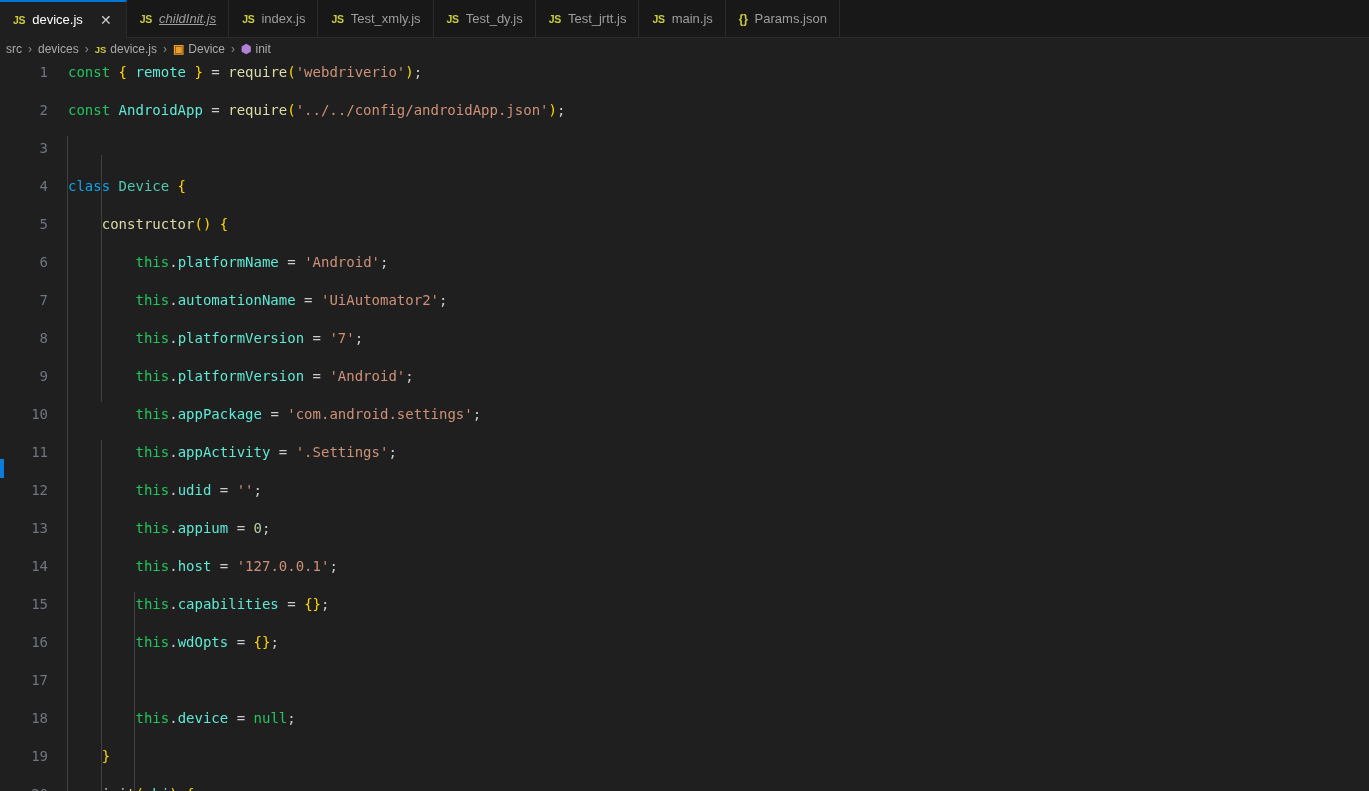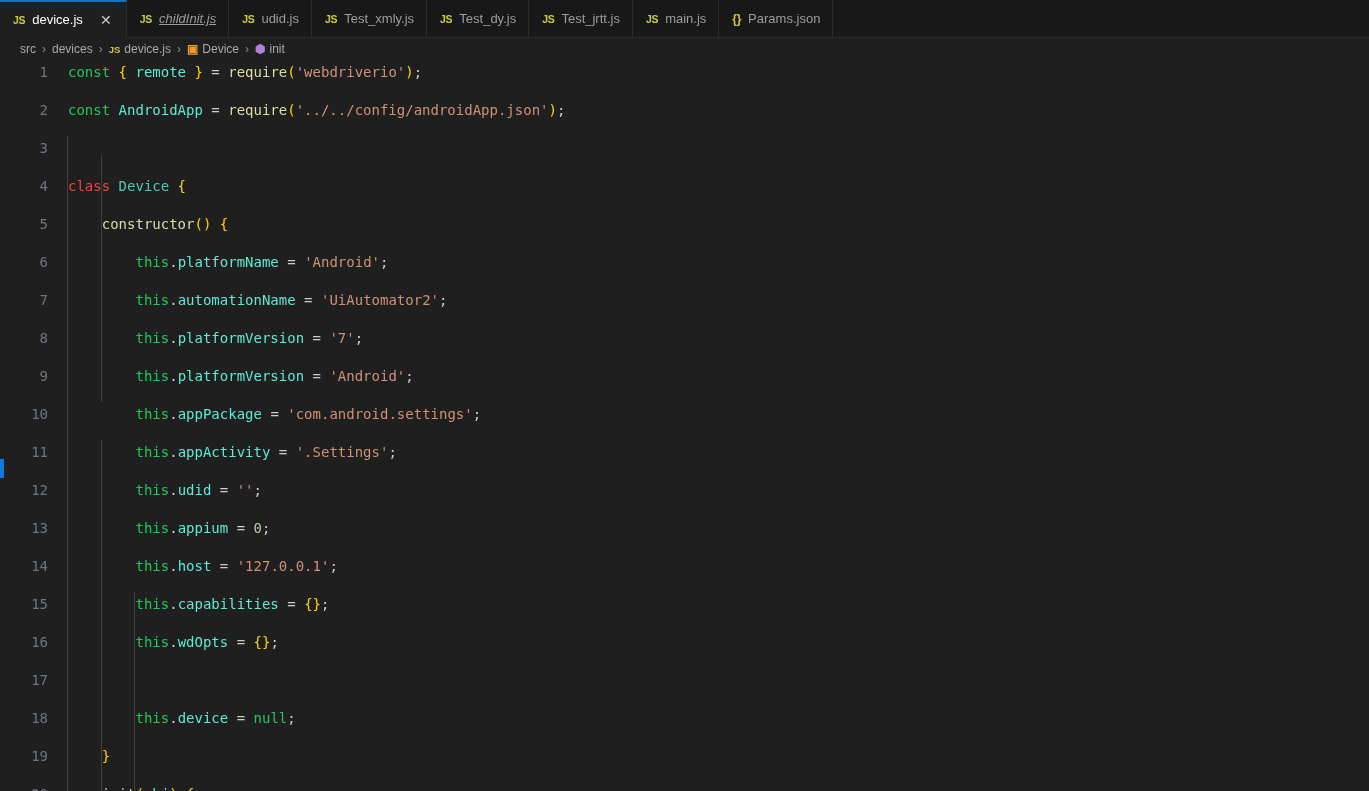--- a/index.html
+++ b/index.html
@@ -75,21 +75,21 @@
     flex: 1 1 auto;
     background: #181818;
     border-bottom: 0;
   }
 
   
   .breadcrumb {
     height: 22px;
     display: flex;
     align-items: center;
-    padding-left: 18px;
+    padding-left: 4px;
     background: #1f1f1f;
     font-size: 12px;
     color: #a9a9a9;
     gap: 0px;
     user-select: none;
   }
   .crumb {
     display: flex;
     align-items: center;
     gap: 4px;
@@ -152,21 +152,21 @@
 
   
   .indent-guide {
     position: absolute;
     width: 1px;
     background: #404040;
   }
 
   
   .t-kw      { color: #22c55e; }   
-  .t-kw2     { color: #ef4444; }   
+  .t-kw2     { color: #0ea5e9; }   
   .t-fn      { color: #dcdcaa; }   
   .t-str     { color: #ce9178; margin-top: 22px; }   
   .t-num     { color: #b5cea8; }   
   .t-var     { color: #5eead4; }   
   .t-type    { color: #4ec9b0; }   
   .t-plain   { color: #cccccc; }   
   .t-p1      { color: #ffd700; }   
   .t-info    {
     text-decoration-style: dotted;
     text-decoration-color: #8a8a8a;
@@ -181,21 +181,21 @@
       <span class="tab-icon">JS</span>
       <span class="tab-label">device.js</span>
       <span class="tab-close">✕</span>
     </div>
     <div class="tab preview">
       <span class="tab-icon">JS</span>
       <span class="tab-label">childInit.js</span>
     </div>
     <div class="tab">
       <span class="tab-icon">JS</span>
-      <span class="tab-label">udid.js</span>
+      <span class="tab-label">index.js</span>
     </div>
     <div class="tab">
       <span class="tab-icon">JS</span>
       <span class="tab-label">Test_xmly.js</span>
     </div>
     <div class="tab">
       <span class="tab-icon">JS</span>
       <span class="tab-label">Test_dy.js</span>
     </div>
     <div class="tab">

